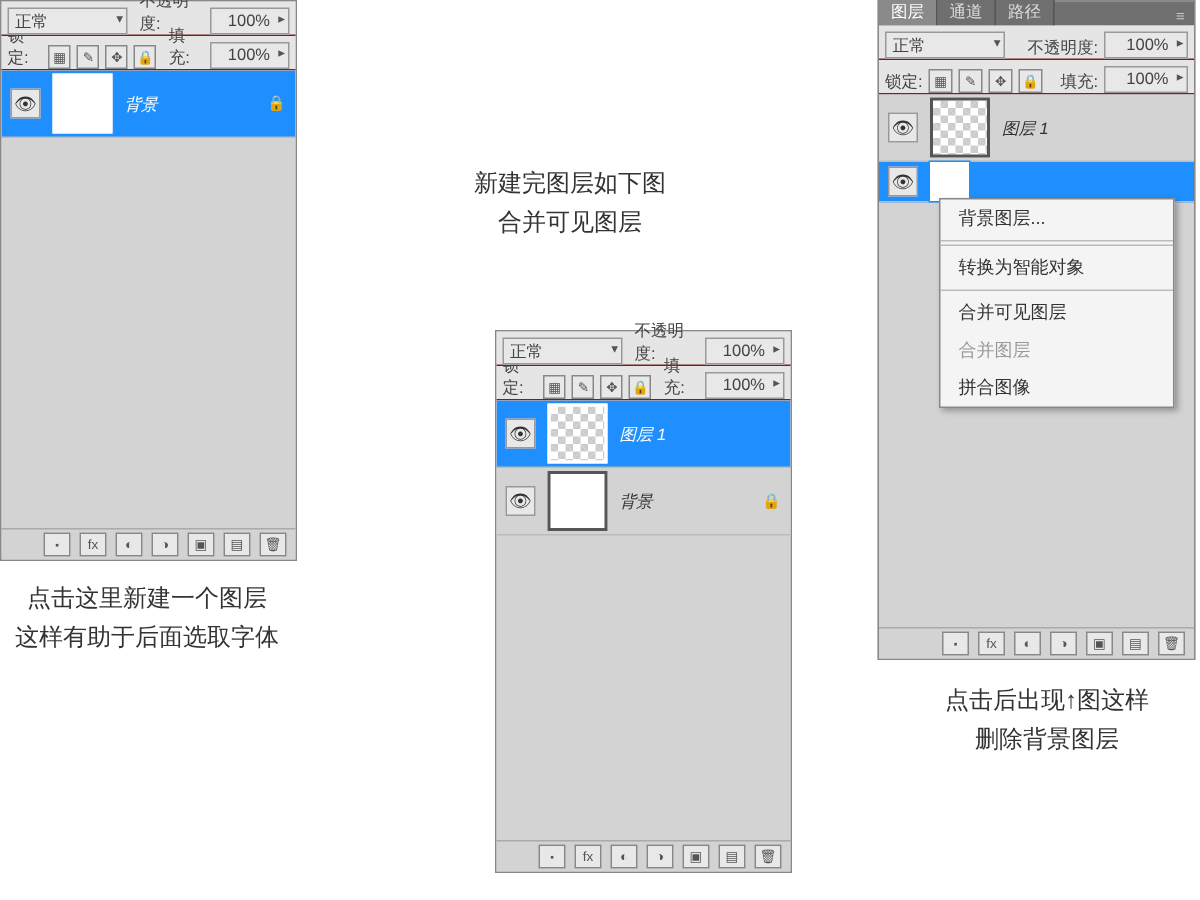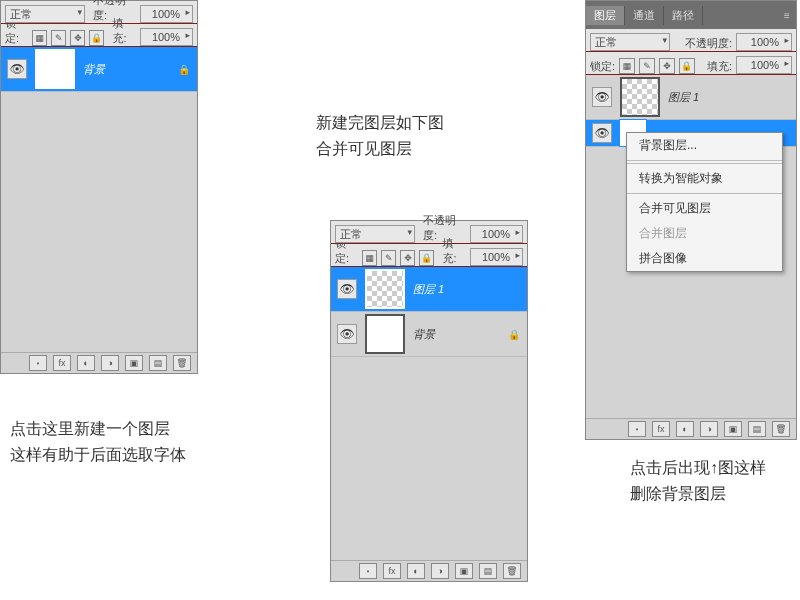--- a/index.html
+++ b/index.html
@@ -15,22 +15,22 @@
   .panel {
     position: absolute;
     background: #d3d3d3;
     border: 1px solid #888;
     display: flex;
     flex-direction: column;
   }
   .tabs {
     display: flex;
     background: #6f6f6f;
-    height: 28px;
-    align-items: center;
+    height: 16px;
+    align-items: flex-end;
   }
   .tab {
     padding: 2px 8px;
     font-size: 11px;
     color: #ddd;
     border-right: 1px solid #555;
     background: #6f6f6f;
     display:flex;align-items:center;
   }
   .tab.active { background: #8a8a8a; color: #fff; }
@@ -88,21 +88,21 @@
     background-color:#fff;
   }
   .layer-name{font-size:11px;font-style:italic;}
   .lock-ico{margin-left:auto;font-size:10px;color:#333;}
   .layer-row.selected .lock-ico{color:#fff;}
   .bottom-bar{
     height:20px;background:#d3d3d3;border-top:1px solid #aaa;
     display:flex;align-items:center;justify-content:flex-end;gap:6px;padding:0 6px;
   }
   .bot-ico{width:16px;height:14px;border:1px solid #888;background:#e8e8e8;display:flex;align-items:center;justify-content:center;font-size:9px;color:#555;}
-  .caption{position:absolute;font-size:16px;color:#333;line-height:1.6;}
+  .caption{position:absolute;font-size:16px;color:#333;line-height:1.6;text-align:center;}
   .ctx-menu{
     position:absolute;background:#f4f4f4;border:1px solid #888;
     box-shadow:2px 2px 4px rgba(0,0,0,.3);
     font-size:12px;width:155px;z-index:10;
   }
   .ctx-item{padding:4px 12px;color:#333;}
   .ctx-item.disabled{color:#999;}
   .ctx-item.highlight{background:#2f6fd4;color:#fff;}
   .ctx-sep{height:1px;background:#bbb;margin:2px 0;}
 </style>
@@ -144,21 +144,21 @@
     <div class="bot-ico">⬝</div>
     <div class="bot-ico">fx</div>
     <div class="bot-ico">◐</div>
     <div class="bot-ico">◑</div>
     <div class="bot-ico">▣</div>
     <div class="bot-ico">▤</div>
     <div class="bot-ico">🗑</div>
   </div>
 </div>
 
-<div class="caption" style="left:10px;top:416px;">
+<div class="caption" style="left:10px;top:387px;">
   <div>点击这里新建一个图层</div>
   <div>这样有助于后面选取字体</div>
 </div>
 
 <div class="caption" style="left:316px;top:110px;">
   <div>新建完图层如下图</div>
   <div>合并可见图层</div>
 </div>
 
 <div class="panel" style="left:330px;top:220px;width:196px;height:360px;">

